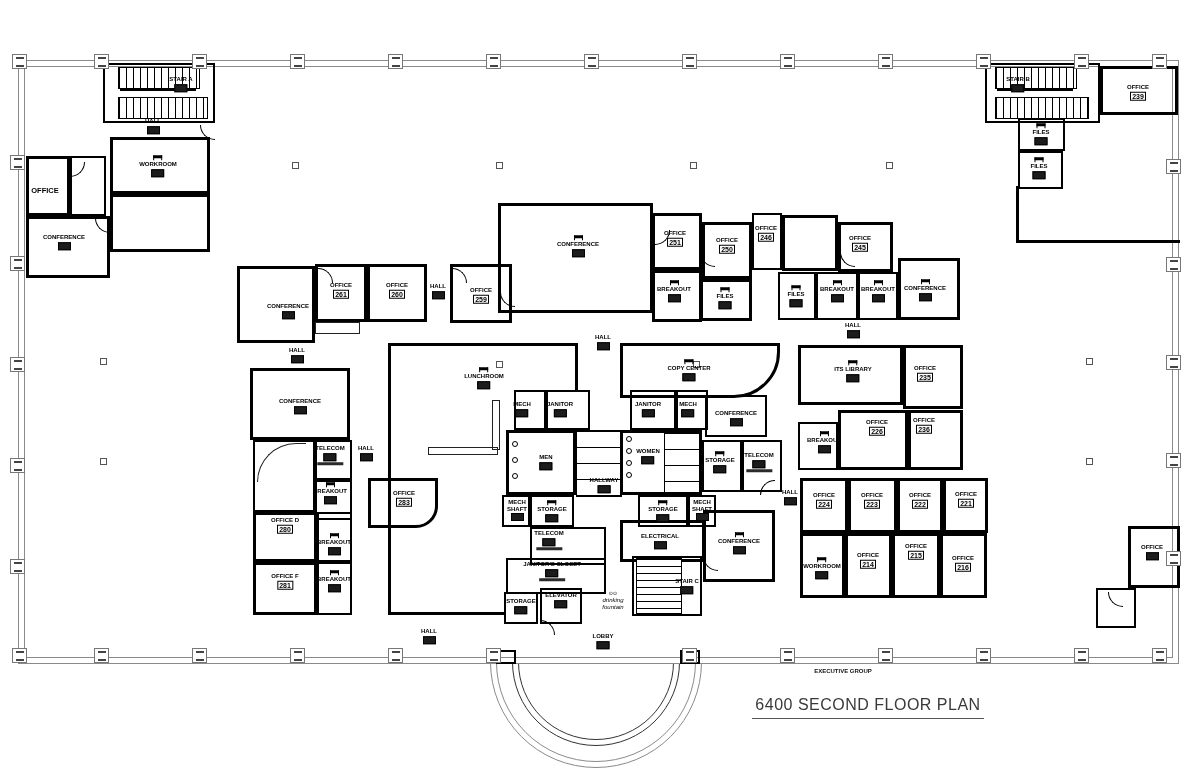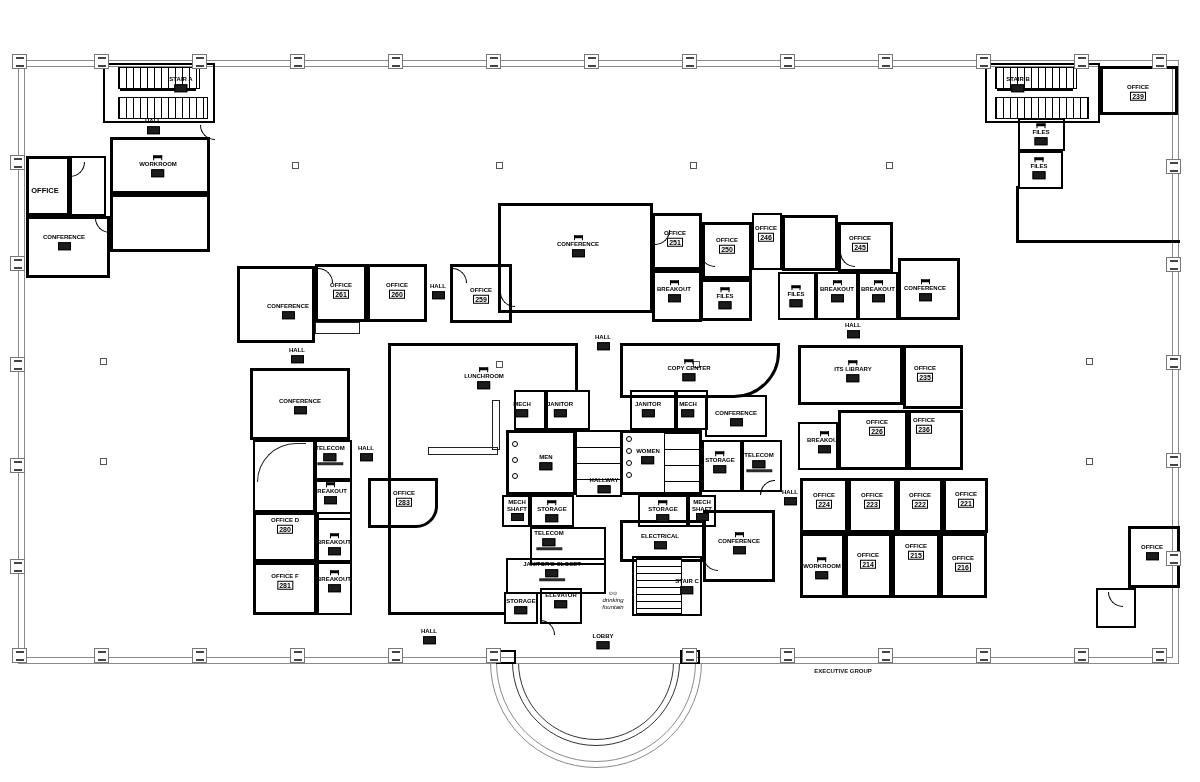--- a/index.html
+++ b/index.html
@@ -41,20 +41,21 @@
   #title{position:absolute;left:752px;top:696px;width:232px;text-align:center;
          font-size:16px;letter-spacing:0.5px;color:#3a3a3a;border-bottom:1px solid #555;
          padding-bottom:4px;}
   #execgrp{position:absolute;left:843px;top:668px;transform:translateX(-50%);
            font-size:6px;font-weight:700;color:#111;z-index:6;}
 </style>
 </head>
 <body>
 
 <div id="canvas">
+  <div id="title">6400 SECOND FLOOR PLAN</div>
   <div id="execgrp">EXECUTIVE GROUP</div>
   <div id="entry">
       <div class="earc" style="left: 2px; top: -108px; width: 212px; height: 212px; border: 1px solid rgb(138, 138, 138);"></div>
       <div class="earc" style="left: 8px; top: -102px; width: 200px; height: 200px; border: 1px solid rgb(138, 138, 138);"></div>
       <div class="earc" style="left: 24px; top: -86px; width: 168px; height: 168px; border: 1px solid rgb(51, 51, 51);"></div>
       <div class="earc" style="left: 30px; top: -80px; width: 156px; height: 156px; border: 1px solid rgb(51, 51, 51);"></div>
     </div>
 <div class="shell" style="left: 18px; top: 60px; width: 1161px; height: 604px; position: absolute;"></div>
     <div class="shell" style="left: 24px; top: 66px; width: 1149px; height: 592px; position: absolute;"></div>
     <div class="wall" style="left: 103px; top: 63px; width: 112px; height: 60px; position: absolute;"></div>

